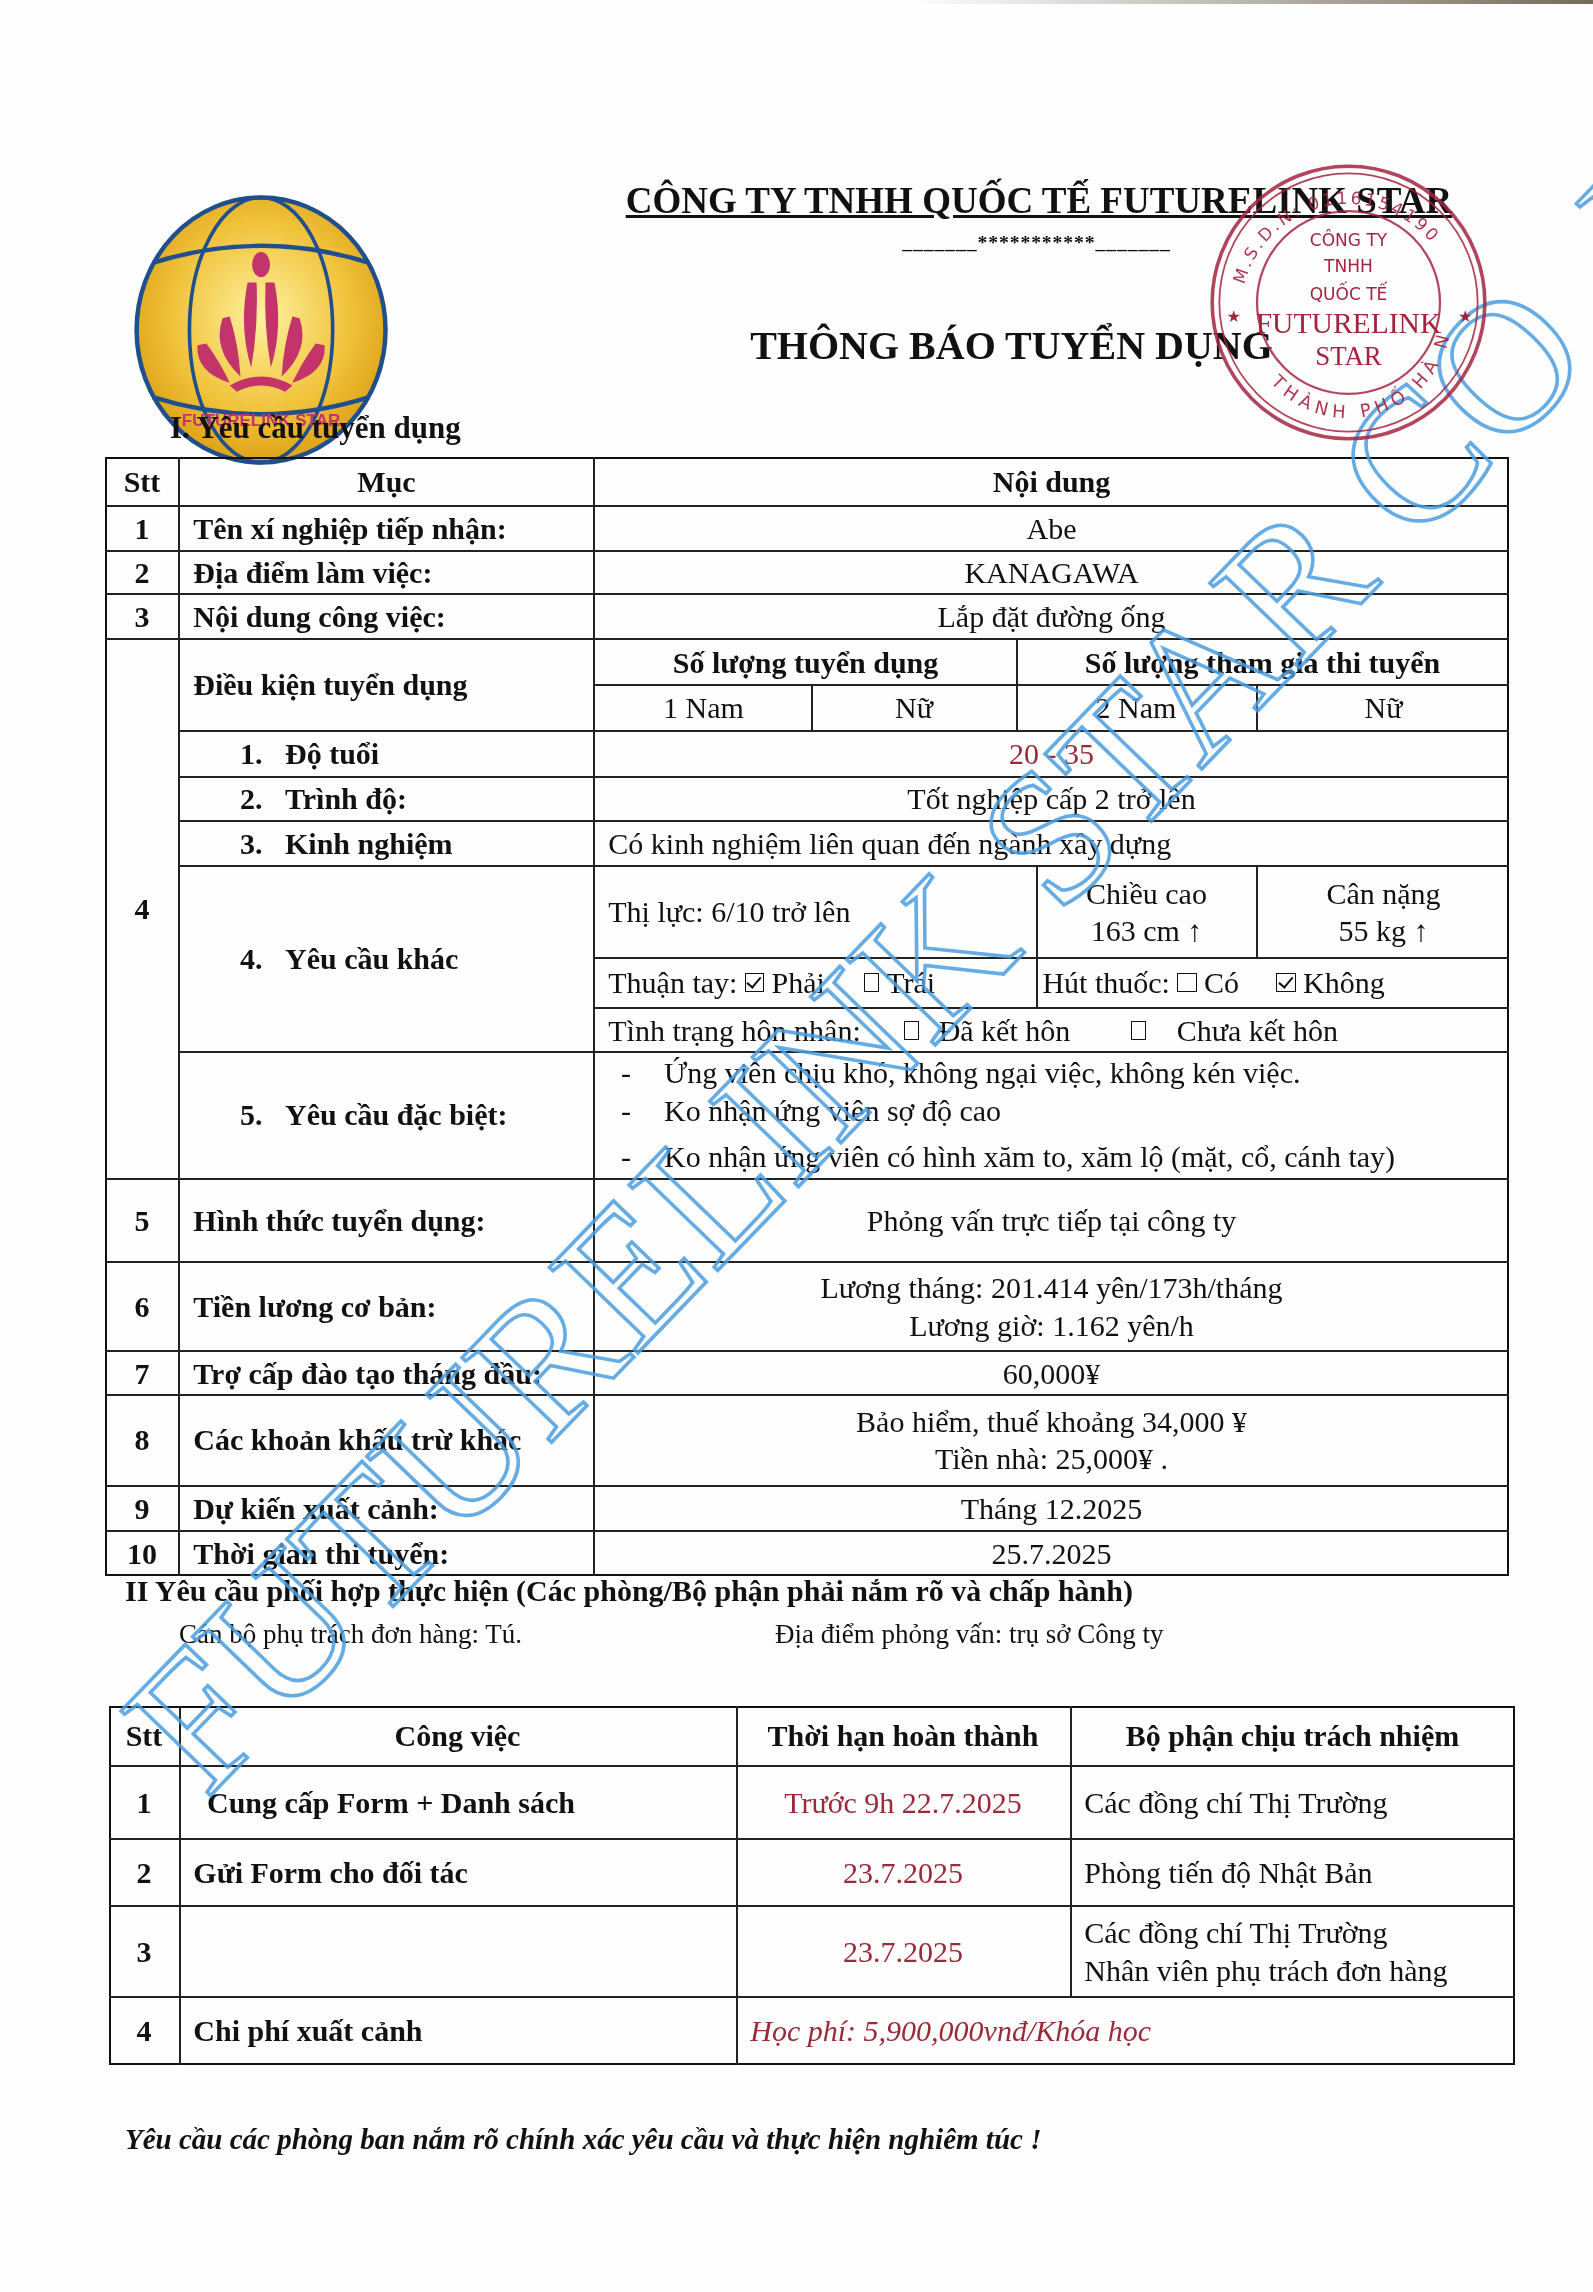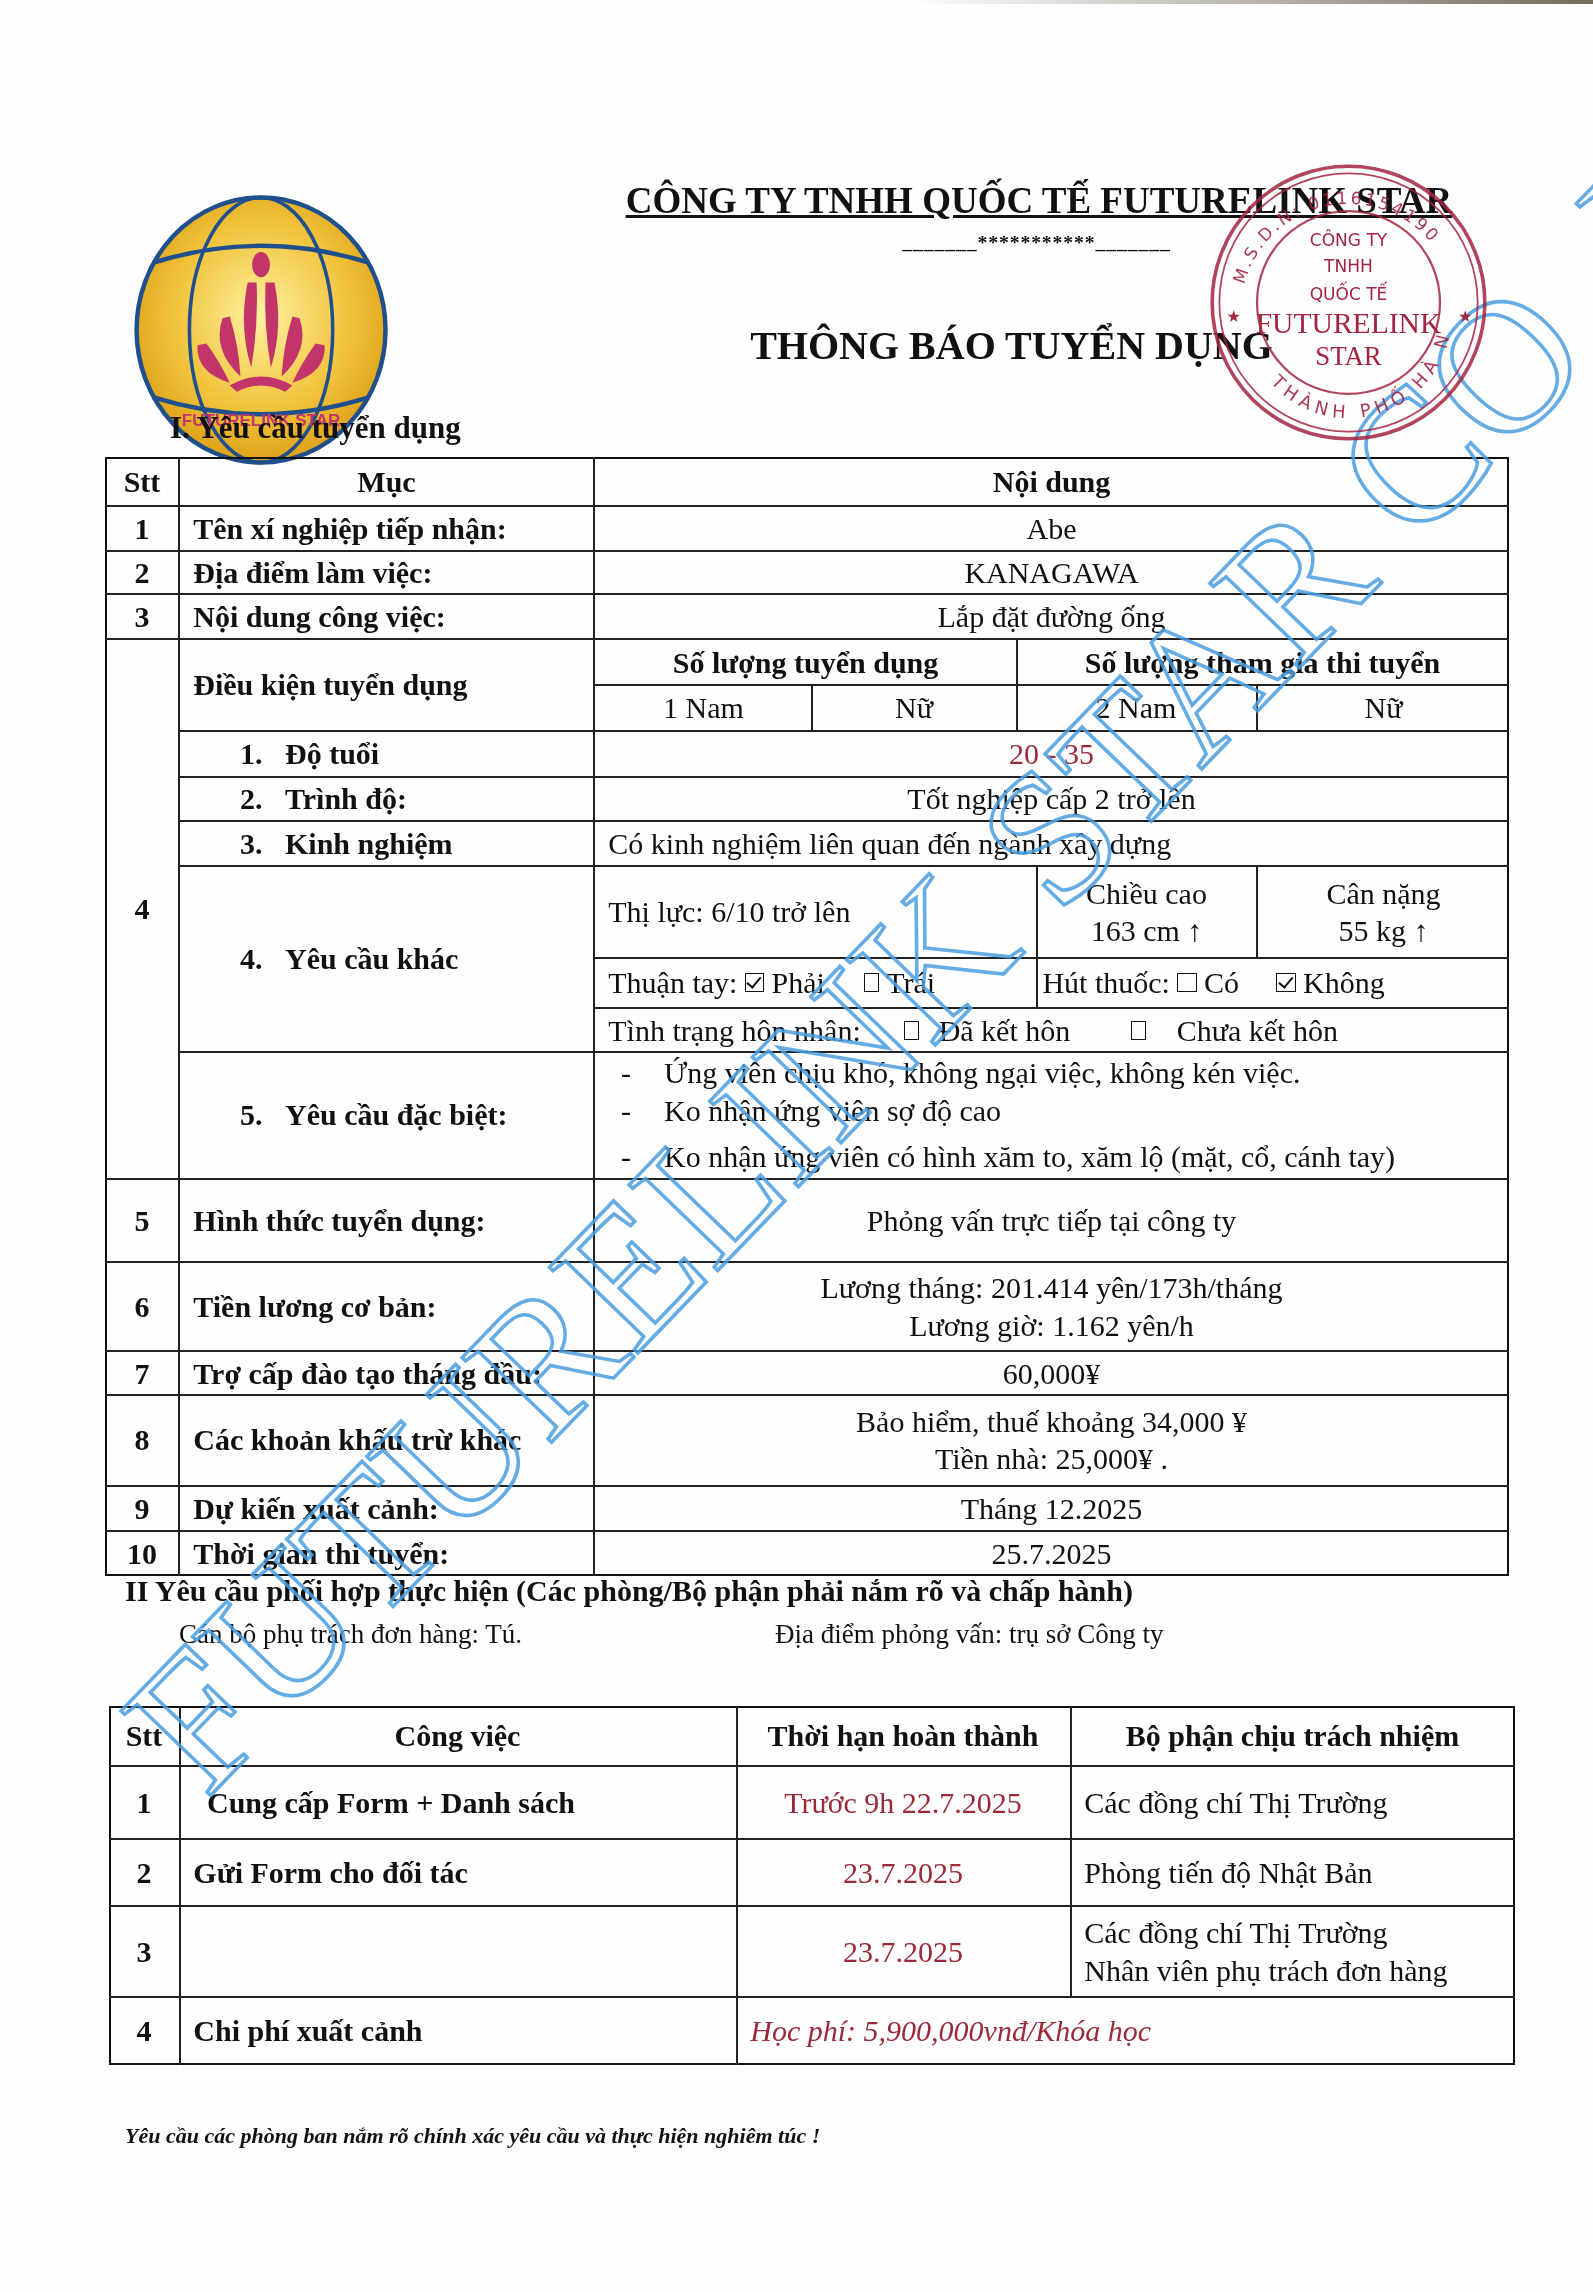--- a/index.html
+++ b/index.html
@@ -38,21 +38,21 @@
   .checkbox.small { width:15px; height:19.7px; border-width:1.3px; }
 
   .bullet-list { display:flex; flex-direction:column; justify-content:center; padding-left:27px; font-size:30px; line-height:1.28; }
   .bullet-list .b { display:flex; }
   .bullet-list .dash { width:43px; }
 
   .two-line { display:flex; flex-direction:column; align-items:center; justify-content:center; }
 
   .coord-line { position:absolute; font-size:27px; }
 
-  .footer-note { position:absolute; left:125px; top:2123px; font-size:22px; font-weight:bold; font-style:italic; }
+  .footer-note { position:absolute; left:125px; top:2123px; font-size:29px; font-weight:bold; font-style:italic; }
 
   
   .watermark { position:absolute; left:0; top:0; width:1593px; height:2293px; pointer-events:none; }
   .stamp { position:absolute; left:1205px; top:159px; width:287px; height:287px; pointer-events:none; }
 </style>
 </head>
 <body>
 
 <div class="top-strip"></div>
 

